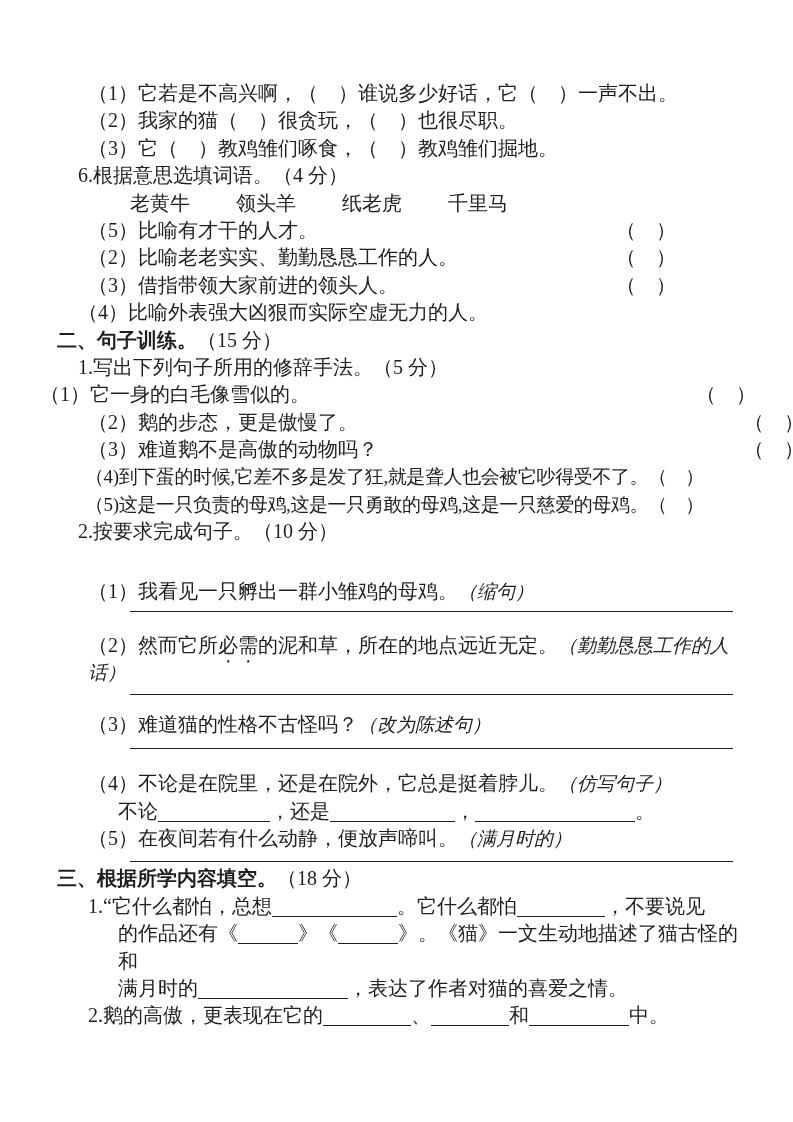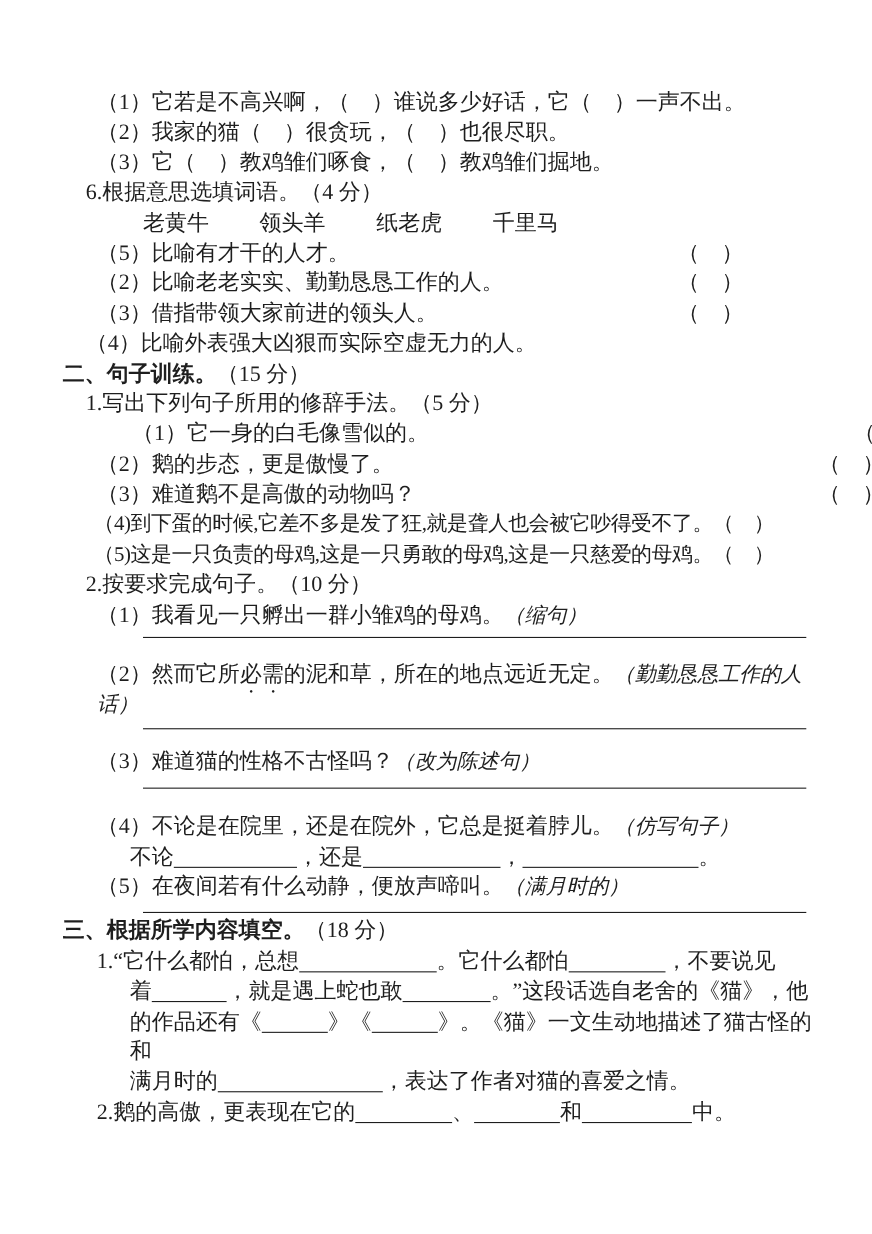--- a/index.html
+++ b/index.html
@@ -58,40 +58,39 @@
       <div class="row" style="margin-left: 78px;"><span class="t">6.根据意思选填词语。（4 分）</span></div>
       <div class="row" style="margin-left: 130px;"><span class="t">老黄牛</span><span class="gap" style="width: 46px;"></span><span class="t">领头羊</span><span class="gap" style="width: 46px;"></span><span class="t">纸老虎</span><span class="gap" style="width: 46px;"></span><span class="t">千里马</span></div>
       <div class="row" style="margin-left: 88px;"><span class="t">（5）比喻有才干的人才。</span><span class="bracket" style="left: 528px;">（　）</span></div>
       <div class="row" style="margin-left: 88px;"><span class="t">（2）比喻老老实实、勤勤恳恳工作的人。</span><span class="bracket" style="left: 528px;">（　）</span></div>
       <div class="row" style="margin-left: 88px;"><span class="t">（3）借指带领大家前进的领头人。</span><span class="bracket" style="left: 528px;">（　）</span></div>
       <div class="row" style="margin-left: 78px;"><span class="t">（4）比喻外表强大凶狠而实际空虚无力的人。</span></div>
     </section>
     <section>
       <div class="row" style="margin-left: 57px;"><span class="b">二、句子训练。</span><span class="t">（15 分）</span></div>
       <div class="row" style="margin-left: 78px;"><span class="t">1.写出下列句子所用的修辞手法。（5 分）</span></div>
-      <div class="row" style="margin-left: 120px;"><span class="t">（1）它一身的白毛像雪似的。</span><span class="bracket" style="left: 656px;">（　）</span></div>
+      <div class="row" style="margin-left: 40px;"><span class="t">（1）它一身的白毛像雪似的。</span><span class="bracket" style="left: 656px;">（　）</span></div>
       <div class="row" style="margin-left: 88px;"><span class="t">（2）鹅的步态，更是傲慢了。</span><span class="bracket" style="left: 656px;">（　）</span></div>
       <div class="row" style="margin-left: 88px;"><span class="t">（3）难道鹅不是高傲的动物吗？</span><span class="bracket" style="left: 656px;">（　）</span></div>
       <div class="row tight" style="margin-left: 85px;"><span class="t">（4)到下蛋的时候,它差不多是发了狂,就是聋人也会被它吵得受不了。（　）</span></div>
       <div class="row tight" style="margin-left: 85px;"><span class="t">（5)这是一只负责的母鸡,这是一只勇敢的母鸡,这是一只慈爱的母鸡。（　）</span></div>
       <div class="row" style="margin-left: 78px;"><span class="t">2.按要求完成句子。（10 分）</span></div>
-      <div class="row" style="margin-left: 88px;"><span class="t">（1）我看见一只孵出一群小雏鸡的母鸡。</span><span class="i">（缩句）</span></div>
+      <div class="row" style="margin-left: 88px; margin-top: 32px;"><span class="t">（1）我看见一只孵出一群小雏鸡的母鸡。</span><span class="i">（缩句）</span></div>
       <div class="rule" style="margin-left: 130px; width: 603px; height: 6px;"></div>
       <div class="row" style="margin-top: 20px; margin-left: 88px;"><span class="t">（2）然而它所</span><span class="t e">必需</span><span class="t">的泥和草，所在的地点远近无定。</span><span class="i">（勤勤恳恳工作的人</span></div>
       <div class="row" style="margin-left: 88px;"><span class="i">话）</span></div>
       <div class="rule" style="margin-top: 2px; margin-left: 130px; width: 603px; height: 5px;"></div>
       <div class="row" style="margin-top: 16px; margin-left: 88px;"><span class="t">（3）难道猫的性格不古怪吗？</span><span class="i">（改为陈述句）</span></div>
       <div class="rule" style="margin-top: 5px; margin-left: 130px; width: 603px; height: 5px;"></div>
       <div class="row" style="margin-top: 21px; margin-left: 88px;"><span class="t">（4）不论是在院里，还是在院外，它总是挺着脖儿。</span><span class="i">（仿写句子）</span></div>
       <div class="row" style="margin-left: 118px;"><span class="t">不论</span><span class="blank" style="width: 112px;"></span><span class="t">，还是</span><span class="blank" style="width: 125px;"></span><span class="t">，</span><span class="blank" style="width: 160px;"></span><span class="t">。</span></div>
       <div class="row" style="margin-left: 88px;"><span class="t">（5）在夜间若有什么动静，便放声啼叫。</span><span class="i">（满月时的）</span></div>
       <div class="rule" style="margin-top: 4px; margin-left: 130px; width: 603px; height: 5px;"></div>
     </section>
     <section>
       <div class="row" style="margin-top: 3px; margin-left: 57px;"><span class="b">三、根据所学内容填空。</span><span class="t">（18 分）</span></div>
       <div class="row" style="margin-left: 88px;"><span class="t">1.“它什么都怕，总想</span><span class="blank" style="width: 125px;"></span><span class="t">。它什么都怕</span><span class="blank" style="width: 88px;"></span><span class="t">，不要说见</span></div>
-      <div class="row" style="margin-left: 118px;"><span class="t">着</span><span class="blank" style="width: 68px;"></span><span class="t">，就是遇上蛇也敢</span><span class="blank" style="width: 80px;"></span><span class="t">。”这段话选自老舍的《猫》，他</span></div>
       <div class="row" style="margin-left: 118px;"><span class="t">的作品还有《</span><span class="blank" style="width: 60px;"></span><span class="t">》《</span><span class="blank" style="width: 60px;"></span><span class="t">》。《猫》一文生动地描述了猫古怪的</span></div>
       <div class="row" style="margin-left: 118px;"><span class="t">和</span></div>
       <div class="row" style="margin-left: 118px;"><span class="t">满月时的</span><span class="blank" style="width: 150px;"></span><span class="t">，表达了作者对猫的喜爱之情。</span></div>
       <div class="row" style="margin-left: 88px;"><span class="t">2.鹅的高傲，更表现在它的</span><span class="blank" style="width: 88px;"></span><span class="t">、</span><span class="blank" style="width: 78px;"></span><span class="t">和</span><span class="blank" style="width: 100px;"></span><span class="t">中。</span></div>
     </section>
   </div>
 
 </body></html>

